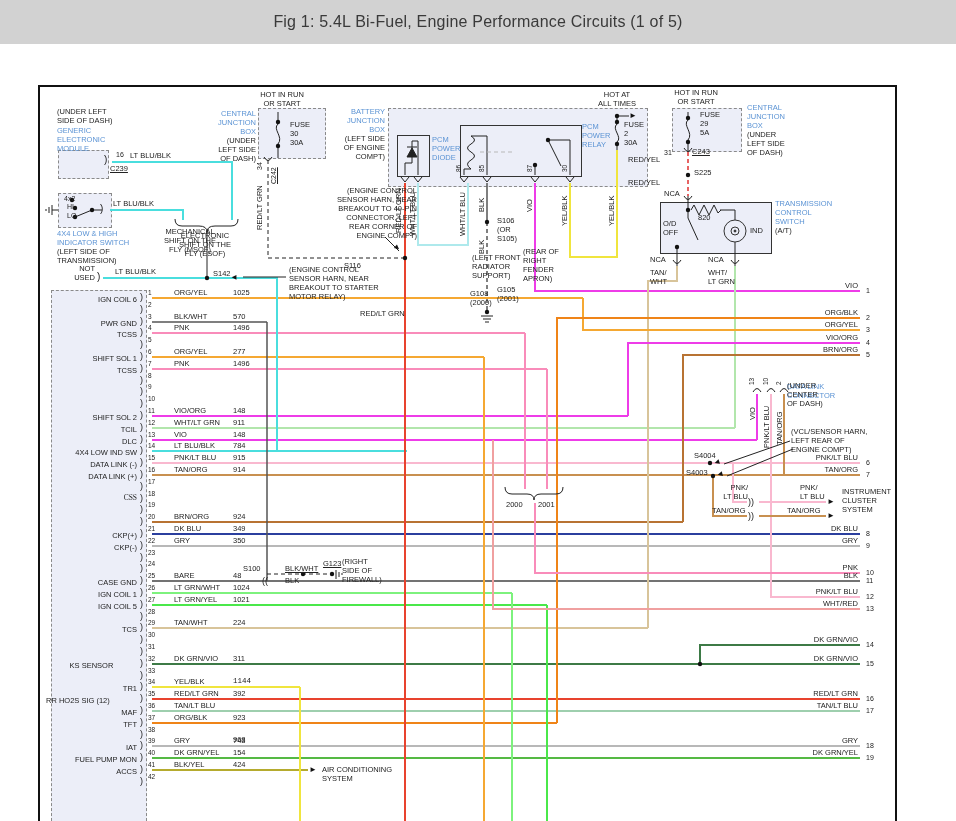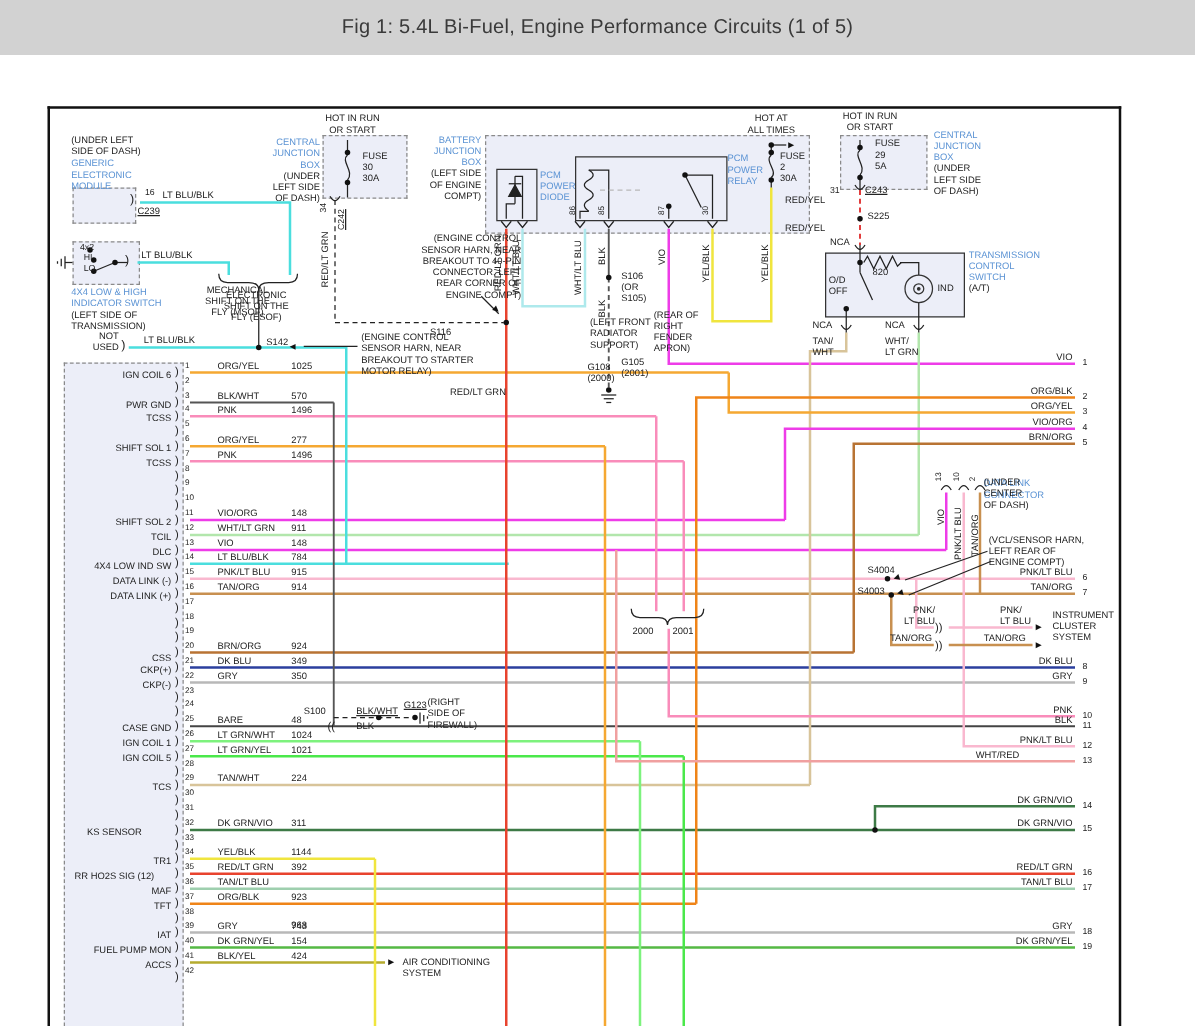--- a/index.html
+++ b/index.html
@@ -421,21 +421,21 @@
       <div class="lb" style="left: 174px; top: 465px;">TAN/ORG</div>
       <div class="lb" style="left: 233px; top: 465px;">914</div>
       <div class="lb" style="left: 140px; top: 481px; font-size: 9px;">)</div>
       <div class="lb" style="left: 148px; top: 478px; font-size: 6.5px;">17</div>
       <div class="lb" style="left: 140px; top: 493px; font-size: 9px;">)</div>
       <div class="lb" style="left: 148px; top: 490px; font-size: 6.5px;">18</div>
       <div class="lb" style="left: 140px; top: 504px; font-size: 9px;">)</div>
       <div class="lb" style="left: 148px; top: 501px; font-size: 6.5px;">19</div>
       <div class="lb" style="left: 140px; top: 516px; font-size: 9px;">)</div>
       <div class="lb" style="left: 148px; top: 513px; font-size: 6.5px;">20</div>
-      <div class="lb" style="left: 46px; top: 522px; width: 91px; text-align: right;">CSS</div>
+      <div class="lb" style="left: 46px; top: 493px; width: 91px; text-align: right; font-family: Liberation Serif, serif;">CSS</div>
       <div class="lb" style="left: 174px; top: 512px;">BRN/ORG</div>
       <div class="lb" style="left: 233px; top: 512px;">924</div>
       <div class="lb" style="left: 140px; top: 528px; font-size: 9px;">)</div>
       <div class="lb" style="left: 148px; top: 525px; font-size: 6.5px;">21</div>
       <div class="lb" style="left: 46px; top: 531px; width: 91px; text-align: right;">CKP(+)</div>
       <div class="lb" style="left: 174px; top: 524px;">DK BLU</div>
       <div class="lb" style="left: 233px; top: 524px;">349</div>
       <div class="lb" style="left: 140px; top: 540px; font-size: 9px;">)</div>
       <div class="lb" style="left: 148px; top: 537px; font-size: 6.5px;">22</div>
       <div class="lb" style="left: 46px; top: 543px; width: 91px; text-align: right;">CKP(-)</div>
@@ -475,24 +475,24 @@
       <div class="lb" style="left: 148px; top: 655px; font-size: 6.5px;">32</div>
       <div class="lb" style="left: 46px; top: 661px; width: 91px; text-align: center;">KS SENSOR</div>
       <div class="lb" style="left: 174px; top: 654px;">DK GRN/VIO</div>
       <div class="lb" style="left: 233px; top: 654px;">311</div>
       <div class="lb" style="left: 140px; top: 670px; font-size: 9px;">)</div>
       <div class="lb" style="left: 148px; top: 667px; font-size: 6.5px;">33</div>
       <div class="lb" style="left: 140px; top: 681px; font-size: 9px;">)</div>
       <div class="lb" style="left: 148px; top: 678px; font-size: 6.5px;">34</div>
       <div class="lb" style="left: 46px; top: 684px; width: 91px; text-align: right;">TR1</div>
       <div class="lb" style="left: 174px; top: 677px;">YEL/BLK</div>
-      <div class="lb" style="left: 233px; top: 677px;">1144</div>
+      <div class="lb" style="left: 233px; top: 677px; font-family: Liberation Mono, monospace;">1144</div>
       <div class="lb" style="left: 140px; top: 693px; font-size: 9px;">)</div>
       <div class="lb" style="left: 148px; top: 690px; font-size: 6.5px;">35</div>
-      <div class="lb" style="left: 46px; top: 696px; width: 91px; text-align: center;">RR HO2S SIG (12)</div>
+      <div class="lb" style="left: 46px; top: 696px; width: 91px; text-align: left;">RR HO2S SIG (12)</div>
       <div class="lb" style="left: 174px; top: 689px;">RED/LT GRN</div>
       <div class="lb" style="left: 233px; top: 689px;">392</div>
       <div class="lb" style="left: 140px; top: 705px; font-size: 9px;">)</div>
       <div class="lb" style="left: 148px; top: 702px; font-size: 6.5px;">36</div>
       <div class="lb" style="left: 46px; top: 708px; width: 91px; text-align: right;">MAF</div>
       <div class="lb" style="left: 174px; top: 701px;">TAN/LT BLU</div>
       <div class="lb" style="left: 233px; top: 735px;">968</div>
       <div class="lb" style="left: 140px; top: 717px; font-size: 9px;">)</div>
       <div class="lb" style="left: 148px; top: 714px; font-size: 6.5px;">37</div>
       <div class="lb" style="left: 46px; top: 720px; width: 91px; text-align: right;">TFT</div>
@@ -534,21 +534,21 @@
       <div class="lb" style="left: 738px; top: 524px; width: 120px; text-align: right;">DK BLU</div>
       <div class="lb" style="left: 866px; top: 530px; font-size: 7px;">8</div>
       <div class="lb" style="left: 738px; top: 536px; width: 120px; text-align: right;">GRY</div>
       <div class="lb" style="left: 866px; top: 542px; font-size: 7px;">9</div>
       <div class="lb" style="left: 738px; top: 563px; width: 120px; text-align: right;">PNK</div>
       <div class="lb" style="left: 866px; top: 569px; font-size: 7px;">10</div>
       <div class="lb" style="left: 738px; top: 571px; width: 120px; text-align: right;">BLK</div>
       <div class="lb" style="left: 866px; top: 577px; font-size: 7px;">11</div>
       <div class="lb" style="left: 738px; top: 587px; width: 120px; text-align: right;">PNK/LT BLU</div>
       <div class="lb" style="left: 866px; top: 593px; font-size: 7px;">12</div>
-      <div class="lb" style="left: 738px; top: 599px; width: 120px; text-align: center;">WHT/RED</div>
+      <div class="lb" style="left: 738px; top: 599px; width: 120px; text-align: right;">WHT/RED</div>
       <div class="lb" style="left: 866px; top: 605px; font-size: 7px;">13</div>
       <div class="lb" style="left: 738px; top: 635px; width: 120px; text-align: right;">DK GRN/VIO</div>
       <div class="lb" style="left: 866px; top: 641px; font-size: 7px;">14</div>
       <div class="lb" style="left: 738px; top: 654px; width: 120px; text-align: right;">DK GRN/VIO</div>
       <div class="lb" style="left: 866px; top: 660px; font-size: 7px;">15</div>
       <div class="lb" style="left: 738px; top: 689px; width: 120px; text-align: right;">RED/LT GRN</div>
       <div class="lb" style="left: 866px; top: 695px; font-size: 7px;">16</div>
       <div class="lb" style="left: 738px; top: 701px; width: 120px; text-align: right;">TAN/LT BLU</div>
       <div class="lb" style="left: 866px; top: 707px; font-size: 7px;">17</div>
       <div class="lb" style="left: 738px; top: 736px; width: 120px; text-align: right;">GRY</div>

